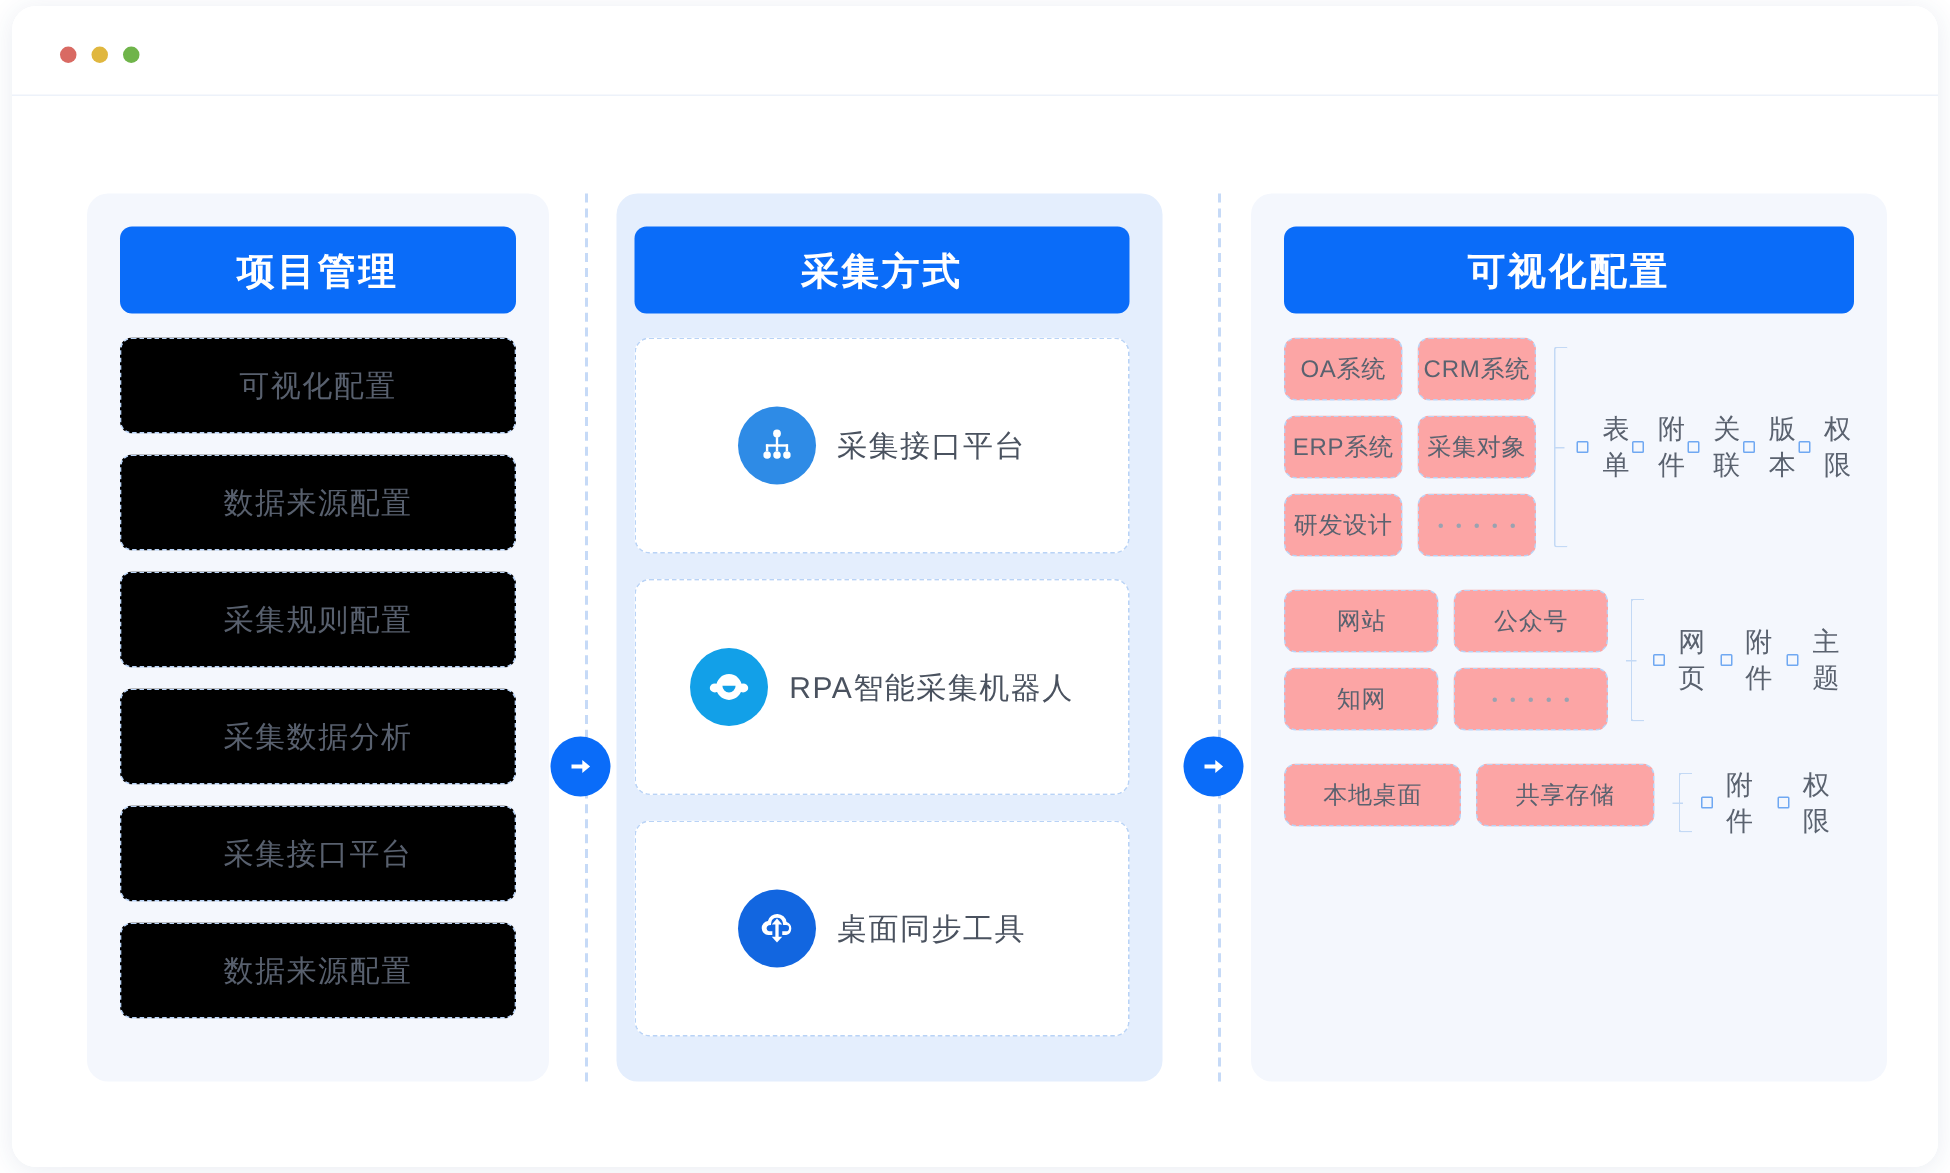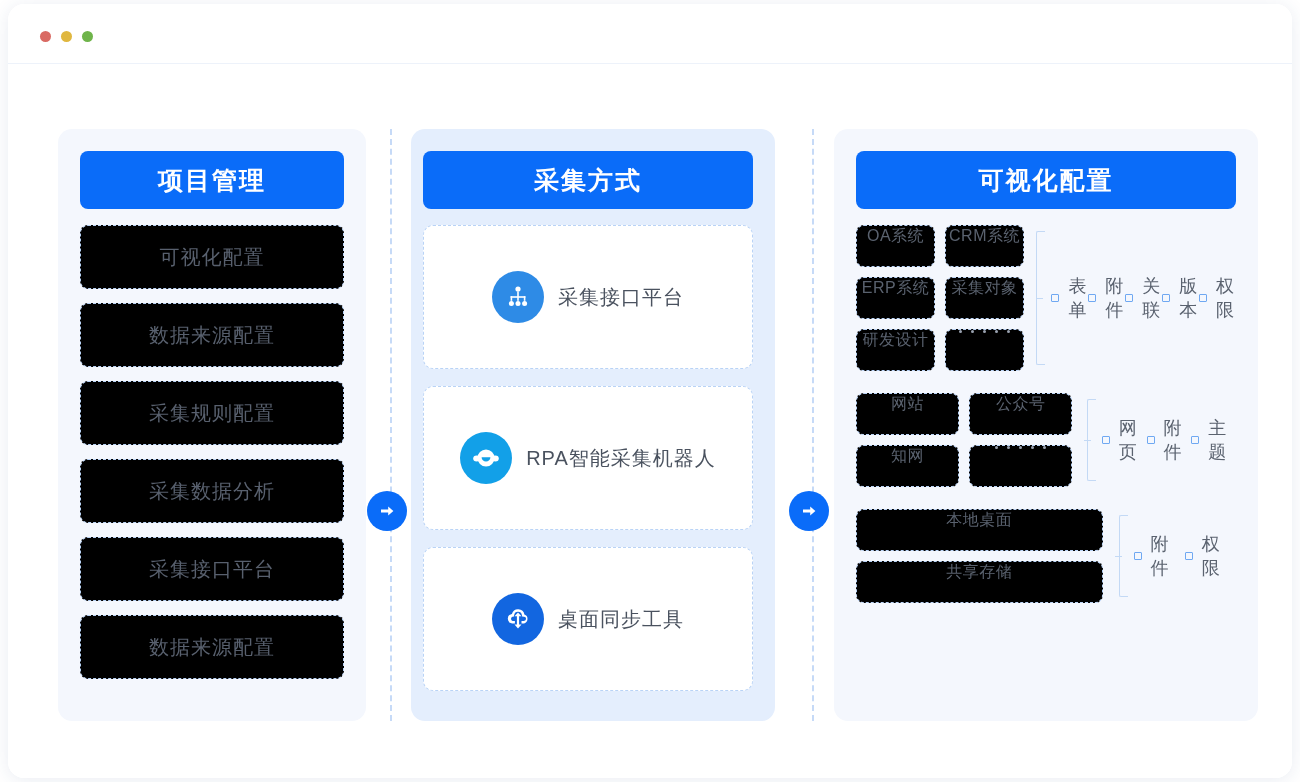--- a/index.html
+++ b/index.html
@@ -140,27 +140,28 @@
 
   
   .right-groups { margin-top: 16px; display: flex; flex-direction: column; gap: 22px; }
   .group { display: flex; align-items: stretch; }
   .group-boxes {
     width: 264px;
     display: grid;
     grid-template-columns: 1fr 1fr;
     gap: 10px 10px;
   }
-  .group-boxes.single-col { grid-template-columns: 1fr; }
+  .group-boxes.single-col { grid-template-columns: 1fr 1fr; }
   .gbox {
     height: 42px;
-    background: #000000;
+    background: #fca5a5;
     border: 1.6px dashed #B9D3F6;
     border-radius: 8px;
     display: flex;
+    align-items: center;
     justify-content: center;
     color: #5A626F;
     font-size: 16px;
     letter-spacing: 0.5px;
   }
   .gbox.ellipsis { gap: 9px; }
   .edot { width: 3px; height: 3px; border-radius: 50%; background: #9aa2b0; display:block; }
 
   
   .group-tags {

